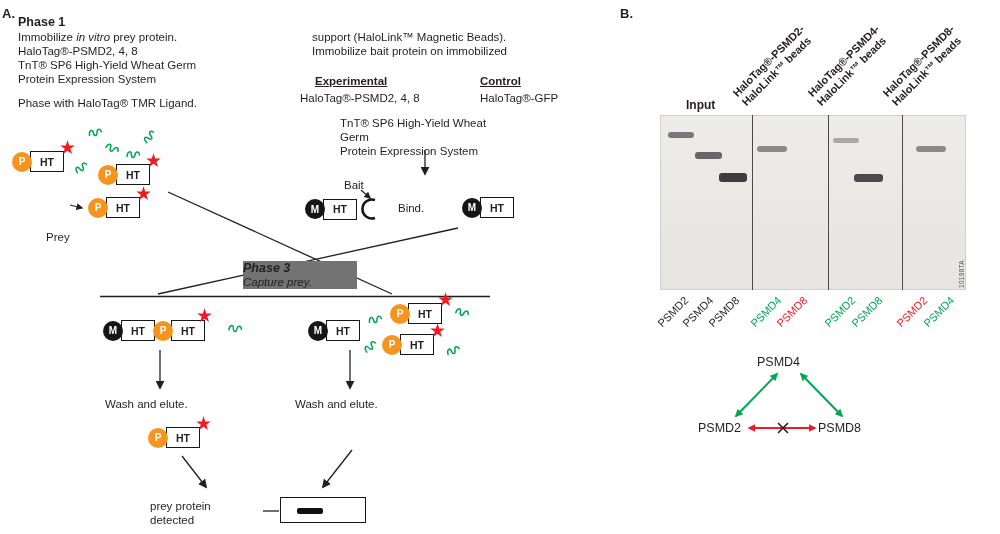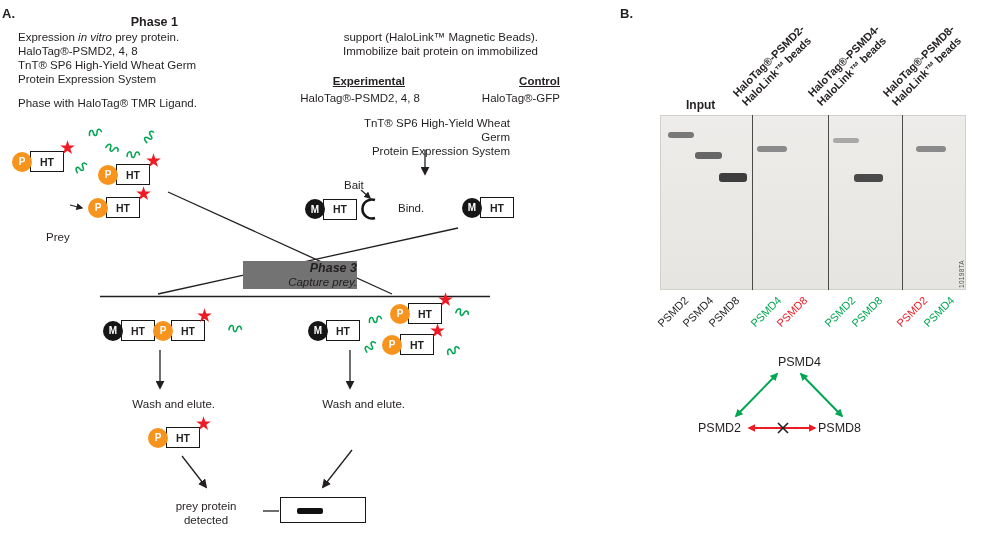--- a/index.html
+++ b/index.html
@@ -5,21 +5,21 @@
   * { margin:0; padding:0; box-sizing:border-box; }
   html,body { background:#fff; }
   body { font-family:"Liberation Sans", sans-serif; color:#231f20; }
   #canvas { position:relative; width:1000px; height:534px; background:#fff; overflow:hidden; }
   .abs { position:absolute; }
   svg.overlay { position:absolute; left:0; top:0; pointer-events:none; }
 
   .panel-label { font-weight:bold; font-size:13px; }
   .phase-title { font-weight:bold; font-size:12.5px; }
   .body-text { font-size:11.5px; line-height:14px; }
-  .center { text-align:right; }
+  .center { text-align:left; }
   .uline { text-decoration:underline; font-weight:bold; }
   .it { font-style:italic;margin-top:8px; }
   .whitebg { background:#737373;font-style:italic; }
 
   
   .mol { position:absolute; display:flex; align-items:center; }
   .pcirc, .mcirc { width:20px; height:20px; border-radius:50%; color:#fff; font-weight:bold;
      font-size:10px; display:flex; align-items:center; justify-content:center; flex:0 0 auto; z-index:2; }
   .pcirc { background:#f7941d; }
   .mcirc { background:#161616; }
@@ -87,21 +87,21 @@
     <line x1="801" y1="374" x2="842" y2="416" stroke="#00a651" stroke-width="2" marker-start="url(#mG)" marker-end="url(#mG)"></line>
     <line x1="749" y1="428" x2="815" y2="428" stroke="#ed1c24" stroke-width="2" marker-start="url(#mR)" marker-end="url(#mR)"></line>
     <line x1="778" y1="423" x2="788" y2="433" stroke="#231f20" stroke-width="1.6"></line>
     <line x1="788" y1="423" x2="778" y2="433" stroke="#231f20" stroke-width="1.6"></line>
   </svg>
 
   <div class="abs panel-label" style="left:2px;top:6px;">A.</div>
 
   <div class="abs phase-title center" style="left:18px;top:15px;width:160px;">Phase 1</div>
   <div class="abs body-text" style="left:18px;top:30px;width:200px;">
-    <div><span>Expression </span><span class="it">in vitro</span><span> prey protein.</span></div>
+    <div><span>Immobilize </span><span class="it">in vitro</span><span> prey protein.</span></div>
     <div>HaloTag®-PSMD2, 4, 8</div>
     <div>TnT® SP6 High-Yield Wheat Germ</div>
     <div>Protein Expression System</div>
   </div>
   <div class="abs body-text" style="left:18px;top:96px;">Phase with HaloTag® TMR Ligand.</div>
 
   <div class="mol" style="left:12px;top:151px;">
     <span class="pcirc">P</span>
     <span class="htbox">HT</span>
     <span class="star" style="right:-12px;top:-13px;">★</span>
@@ -206,21 +206,21 @@
 
   <div class="abs body-text center" style="left:105px;top:397px;width:110px;">Wash and elute.</div>
   <div class="abs body-text center" style="left:295px;top:397px;width:110px;">Wash and elute.</div>
 
   <div class="mol" style="left:148px;top:427px;">
     <span class="pcirc">P</span>
     <span class="htbox">HT</span>
     <span class="star" style="right:-12px;top:-13px;">★</span>
   </div>
 
-  <div class="abs body-text" style="left:150px;top:499px;width:112px;text-align:center;">
+  <div class="abs body-text" style="left:150px;top:499px;width:112px;text-align:left;">
     <div>prey protein</div>
     <div>detected</div>
   </div>
   <div class="detectbox">
     <span class="detectband"></span>
   </div>
 
   <div class="abs panel-label" style="left:620px;top:6px;">B.</div>
 
   <div class="hdr" style="left:748px;top:83px;">

